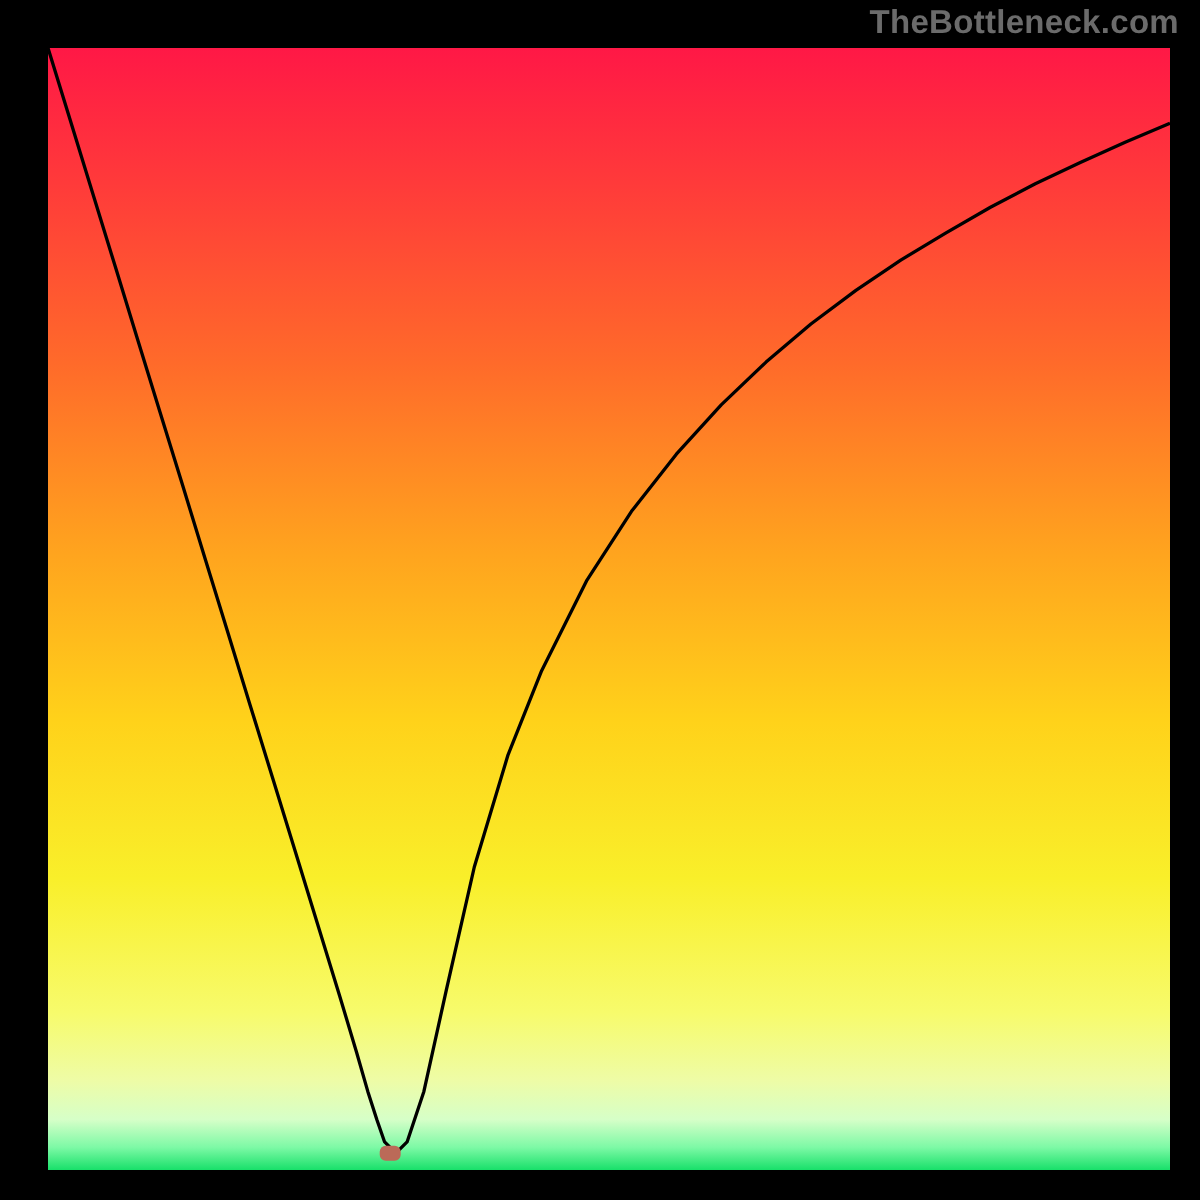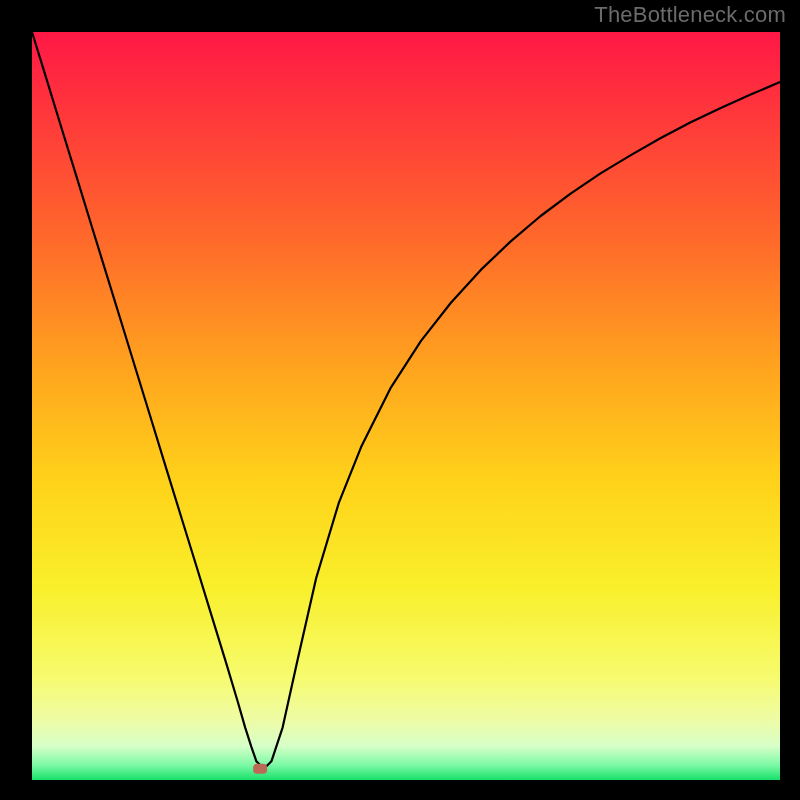--- a/index.html
+++ b/index.html
@@ -16,21 +16,21 @@
     width: 800px;
     height: 800px;
     background: #000;
   }
   .watermark {
     position: absolute;
     top: 2px;
     right: 14px;
     color: #6b6b6b;
     font-size: 22px;
-    font-weight: 400;
+    font-weight: 700;
     letter-spacing: 0.2px;
   }
   svg {
     position: absolute;
     left: 0;
     top: 0;
   }
 </style>
 </head>
 <body>

